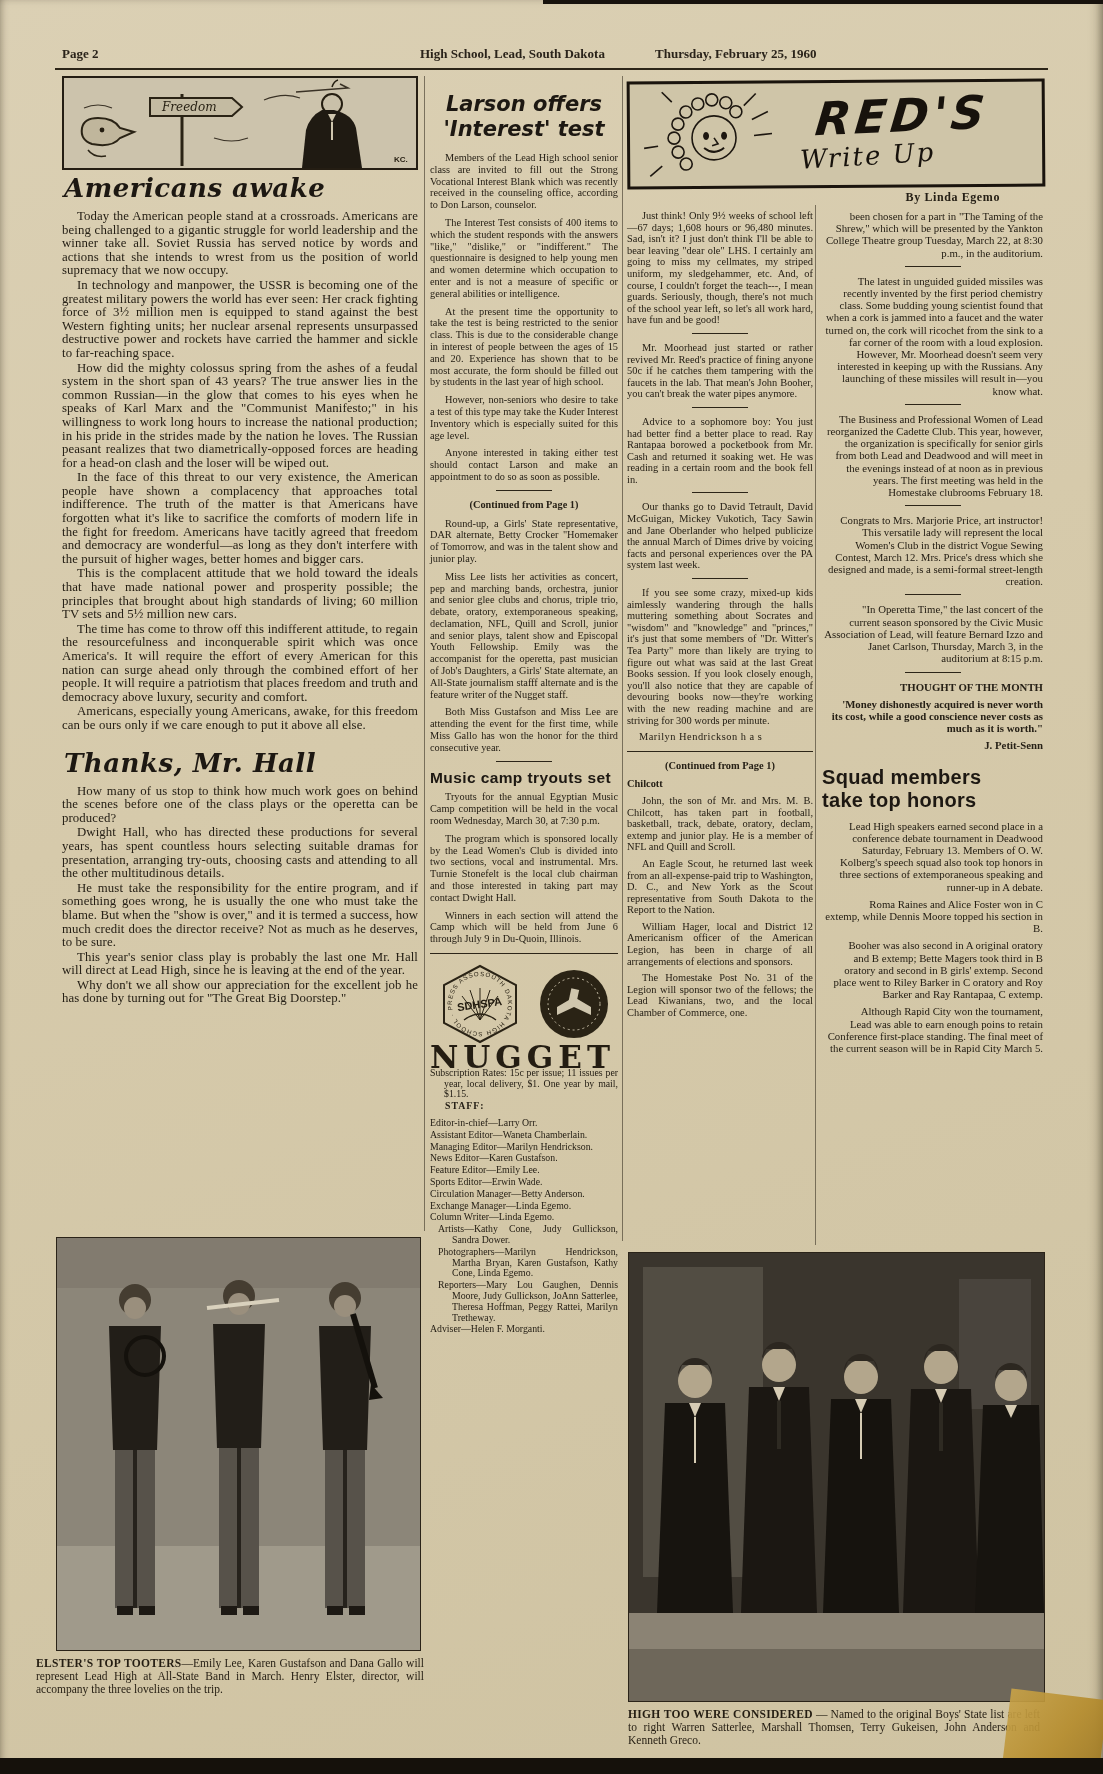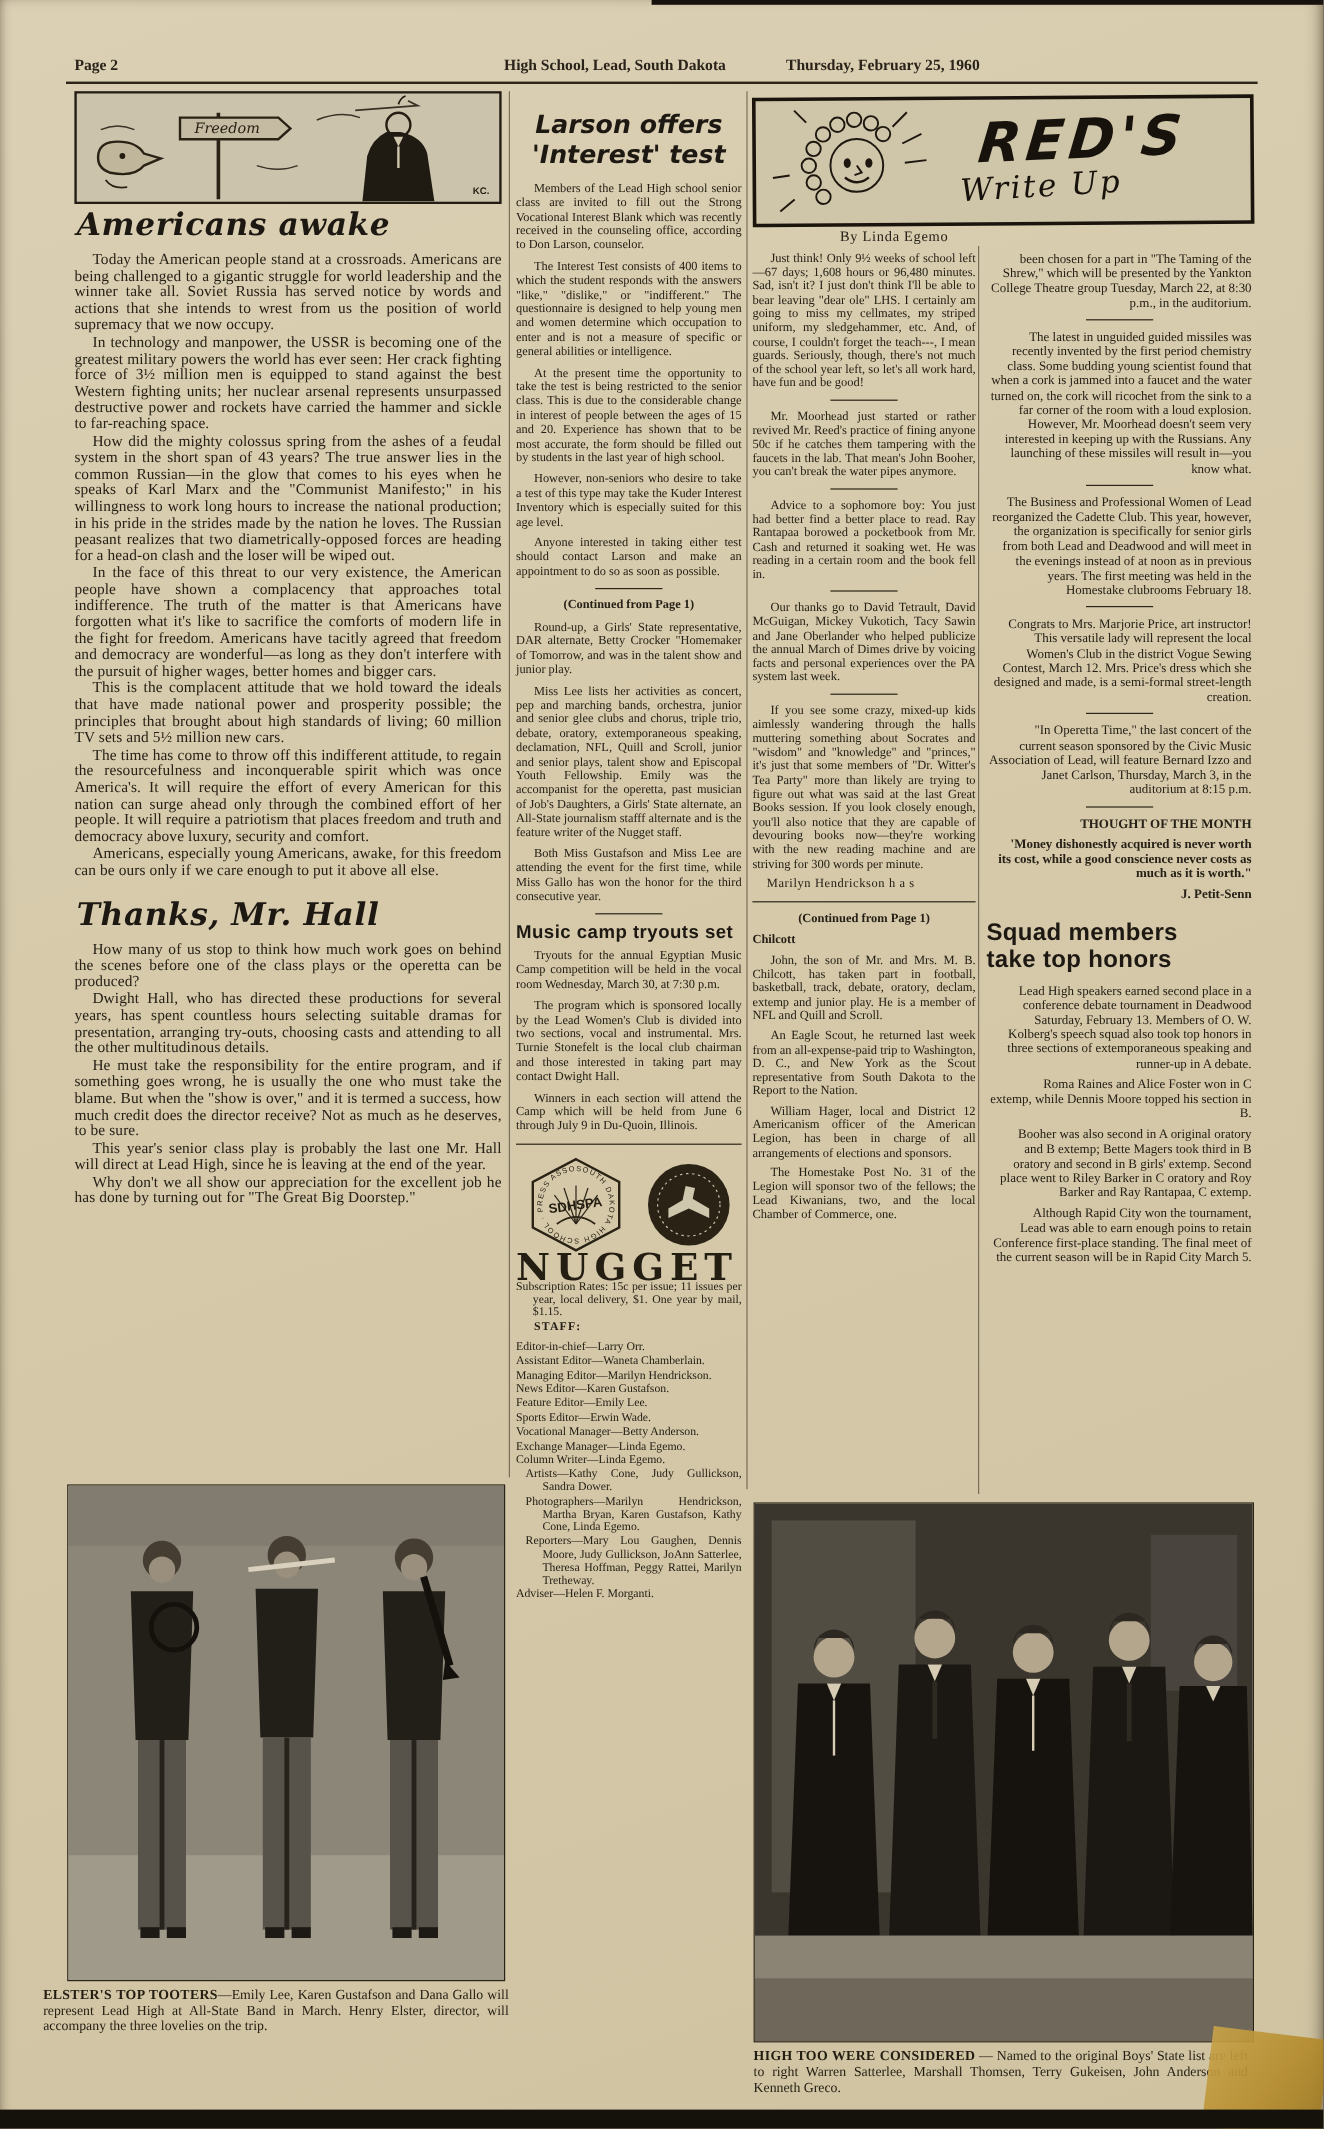--- a/index.html
+++ b/index.html
@@ -37,21 +37,21 @@
   .ed-head2 { margin-top:16px; }
   .larson-head { font-family:"DejaVu Sans", sans-serif; font-style:italic; font-weight:bold; font-size:21px; line-height:25px; text-align:center; margin:0 0 10px 0; color:#1d1812; }
   .sans-head { font-family:"Liberation Sans", sans-serif; font-weight:bold; color:#1d1812; }
   .music-head { font-size:15.5px; letter-spacing:.4px; margin:10px 0 8px 0; }
   .squad-head { font-size:20px; line-height:23px; letter-spacing:.3px; margin:14px 0 8px 0; }
 
   .divider { width:56px; border-top:1.5px solid #2c2518; margin:7px auto 8px auto; }
   .fullrule { border-top:1.5px solid #2c2518; margin:8px 0 8px 0; }
   .contd { font-weight:bold; text-align:center; margin:2px 0 7px 0; }
   .subhead { font-weight:bold; margin:2px 0 5px 0; }
-  .byline { font-weight:normal; font-size:12px; text-align:left; letter-spacing:.6px; }
+  .byline { font-weight:bold; font-size:12px; text-align:right; letter-spacing:.6px; }
 
   
   .cartoon-box { border:2px solid #241d13; background:#ccc3ac; }
   .reds-banner { border:3px solid #1a140d; background:#cfc5a8; transform:rotate(-.4deg); }
   .reds-title { font-family:"DejaVu Sans", sans-serif; font-weight:900; font-style:italic; font-size:46px; letter-spacing:4px; transform:skewX(-8deg) rotate(-2deg); color:#17120c; }
   .reds-sub { font-family:"DejaVu Serif", serif; font-style:italic; font-size:26px; letter-spacing:2px; transform:rotate(-3deg); color:#17120c; }
 
   
   .thought-head { font-weight:bold; text-align:center; margin:0 0 3px 0; }
   .thought-body { font-weight:bold; margin:0 0 2px 0; text-indent:12px; }
@@ -185,21 +185,21 @@
       <div class="nugget-title">NUGGET</div>
       <div class="masthead">
         <p class="hang">Subscription Rates: 15c per issue; 11 issues per year, local delivery, $1. One year by mail, $1.15.</p>
         <p class="staff-label">STAFF:</p>
         <p class="hang">Editor-in-chief—Larry Orr.</p>
         <p class="hang">Assistant Editor—Waneta Chamberlain.</p>
         <p class="hang">Managing Editor—Marilyn Hendrickson.</p>
         <p class="hang">News Editor—Karen Gustafson.</p>
         <p class="hang">Feature Editor—Emily Lee.</p>
         <p class="hang">Sports Editor—Erwin Wade.</p>
-        <p class="hang">Vocational Manager—Betty Anderson.</p>
+        <p class="hang">Circulation Manager—Betty Anderson.</p>
         <p class="hang">Exchange Manager—Linda Egemo.</p>
         <p class="hang">Column Writer—Linda Egemo.</p>
         <p class="hang2">Artists—Kathy Cone, Judy Gullickson, Sandra Dower.</p>
         <p class="hang2">Photographers—Marilyn Hendrickson, Martha Bryan, Karen Gustafson, Kathy Cone, Linda Egemo.</p>
         <p class="hang2">Reporters—Mary Lou Gaughen, Dennis Moore, Judy Gullickson, JoAnn Satterlee, Theresa Hoffman, Peggy Rattei, Marilyn Tretheway.</p>
         <p class="hang">Adviser—Helen F. Morganti.</p>
       </div>
     </div>
   </div>
 

